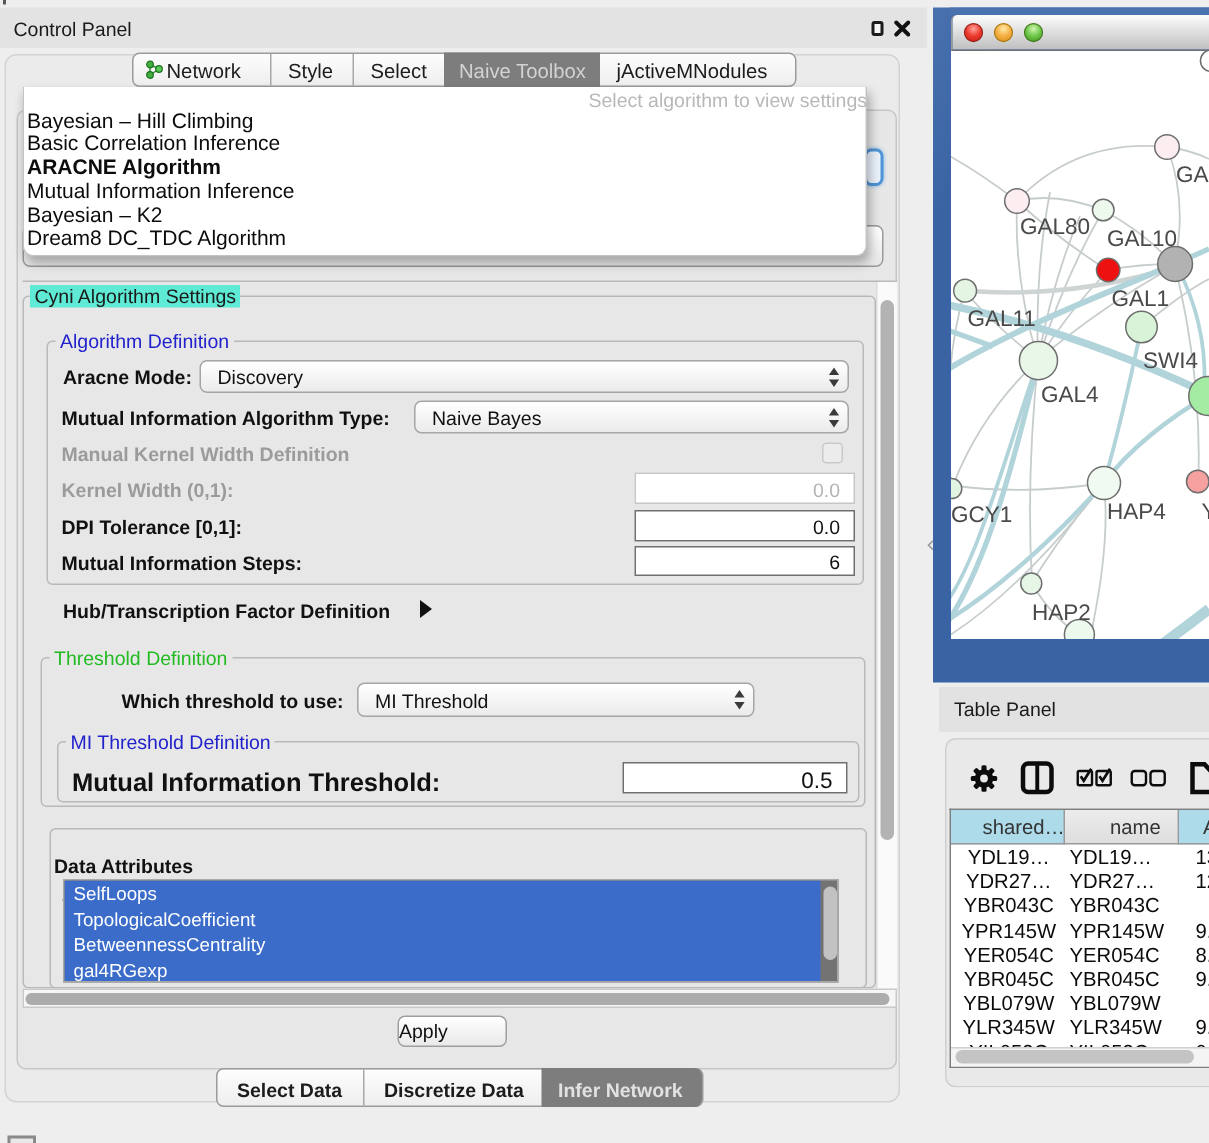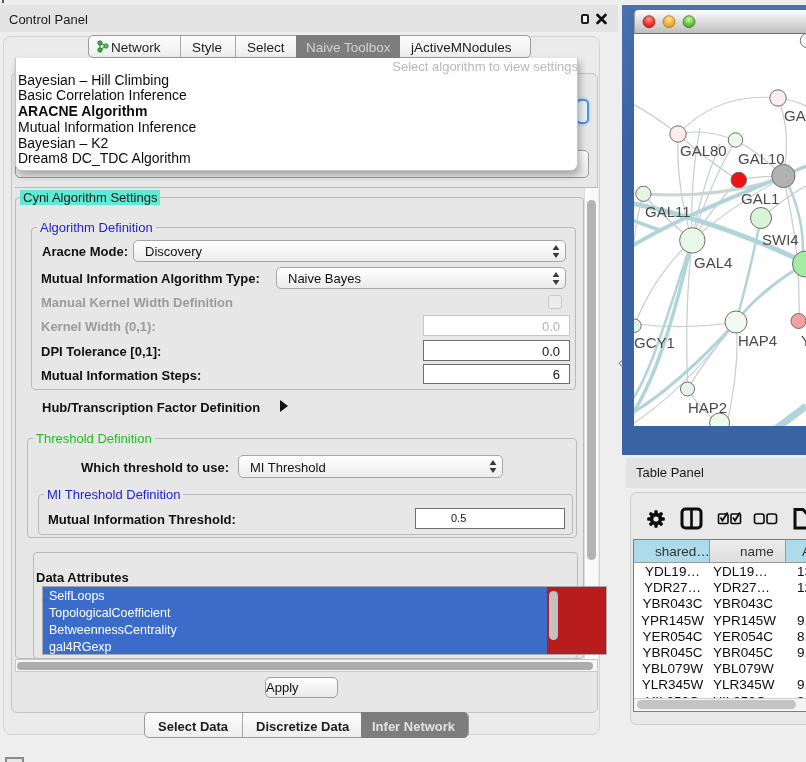--- a/index.html
+++ b/index.html
@@ -104,31 +104,31 @@
   <div class="abs combo" style="left:238px;top:455px;width:265px;height:23px;">
     <span style="position:absolute;left:11px;top:4px;font-size:13px;color:#111;">MI Threshold</span>
       <svg class="ud" width="8" height="15" viewBox="0 0 8 15">
         <path d="M4,1 L7.4,6 L0.6,6 Z" fill="#3a3a3a"></path>
         <path d="M4,14 L7.4,9 L0.6,9 Z" fill="#3a3a3a"></path>
       </svg>
   </div>
 
   <div class="abs" style="left:38px;top:494px;width:535px;height:41px;border:1px solid #b9b9b9;border-radius:4px;box-sizing:border-box;"></div>
   <div class="abs" style="left:44px;top:487px;background:#e7e7e7;padding:0 3px;font-size:13px;color:#2222cc;">MI Threshold Definition</div>
-  <div class="abs b" style="left:48px;top:512px;font-size:13px;color:#111;">Mutual Information Threshold:</div>
+  <div class="abs b" style="left:48px;top:512px;font-size:17px;color:#111;">Mutual Information Threshold:</div>
   <div class="abs" style="left:415px;top:508px;width:150px;height:21px;background:#fff;border:1px solid #6f6f6f;box-sizing:border-box;"></div>
-  <div class="abs" style="left:415px;top:512px;width:140px;font-size:11px;color:#111;padding-left:36px;">0.5</div>
+  <div class="abs" style="left:415px;top:512px;width:140px;font-size:15px;color:#111;text-align:right;">0.5</div>
 
   <div class="abs" style="left:33px;top:552px;width:545px;height:107px;border:1px solid #b9b9b9;border-radius:4px;box-sizing:border-box;"></div>
   <div class="abs" style="left:38px;top:546px;background:#e7e7e7;padding:0 3px;font-size:13px;color:#111;margin-top:44px;">Sources for Network Inference <svg width="15" height="9" viewBox="0 0 15 10" style="vertical-align:-1px;">
         <path d="M1,1 L14,1 L7.5,9 Z" fill="#111"></path>
       </svg></div>
 
   <div class="abs b" style="left:36px;top:570px;font-size:13px;color:#111;">Data Attributes</div>
-  <div class="abs" style="left:42px;top:586px;width:565px;height:69px;background:#b91c1c;border:1px solid #a8a8a8;box-sizing:border-box;overflow:hidden;">
+  <div class="abs" style="left:42px;top:586px;width:517px;height:69px;background:#737373;border:1px solid #a8a8a8;box-sizing:border-box;overflow:hidden;">
     <div style="position:absolute;left:0;top:0;width:504px;height:69px;background:#3b6cc9;"></div>
     <div style="position:absolute;left:6px;top:1px;font-size:12.5px;line-height:17.1px;color:#fff;">SelfLoops<br>TopologicalCoefficient<br>BetweennessCentrality<br>gal4RGexp</div>
     <div style="position:absolute;left:506px;top:4px;width:9px;height:49px;background:#c2c2c2;border-radius:5px;"></div>
   </div>
 
   <div class="abs" style="left:15px;top:659px;width:583px;height:13px;background:#f6f6f6;border:1px solid #c9c9c9;box-sizing:border-box;"></div>
   <div class="abs" style="left:17px;top:661.5px;width:576px;height:8px;background:#acacac;border-radius:4px;"></div>
 
   <div class="abs" style="left:265px;top:677px;width:73px;height:21px;background:linear-gradient(#ffffff,#e9e9e9);border:1px solid #9f9f9f;border-radius:5px;box-sizing:border-box;text-align:left;">
     <span style="font-size:13px;color:#111;line-height:19px;">Apply</span>

